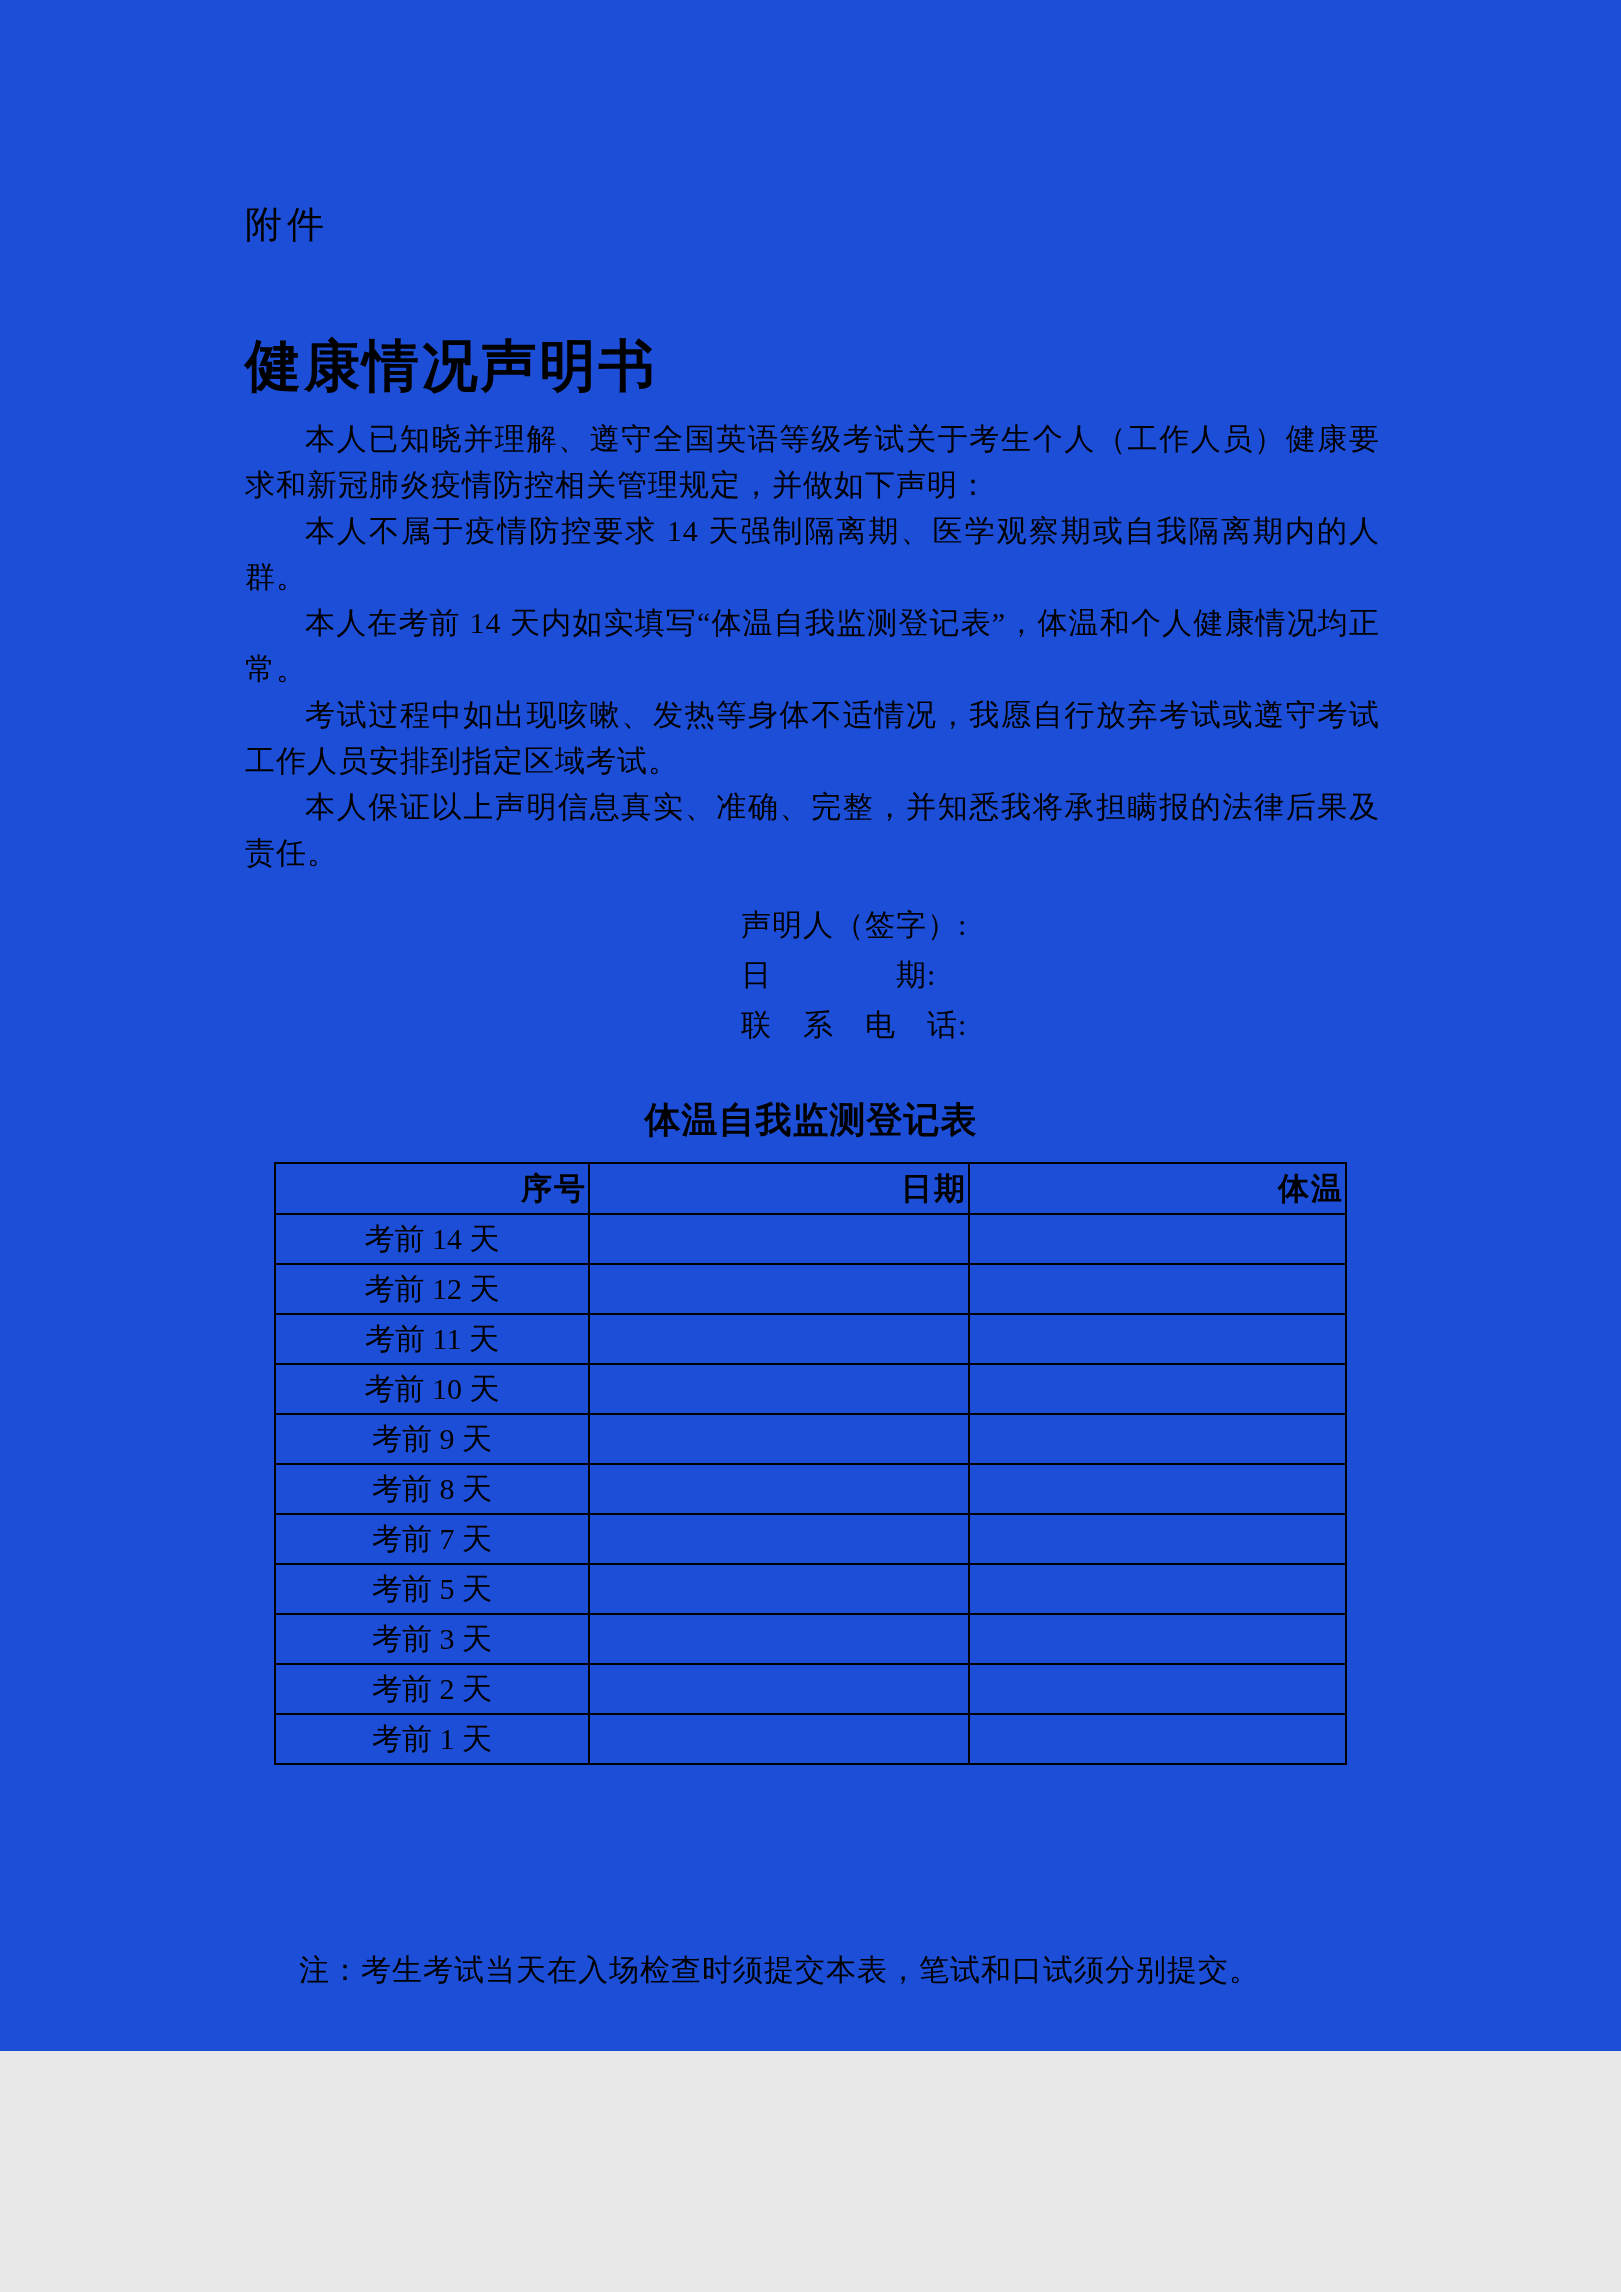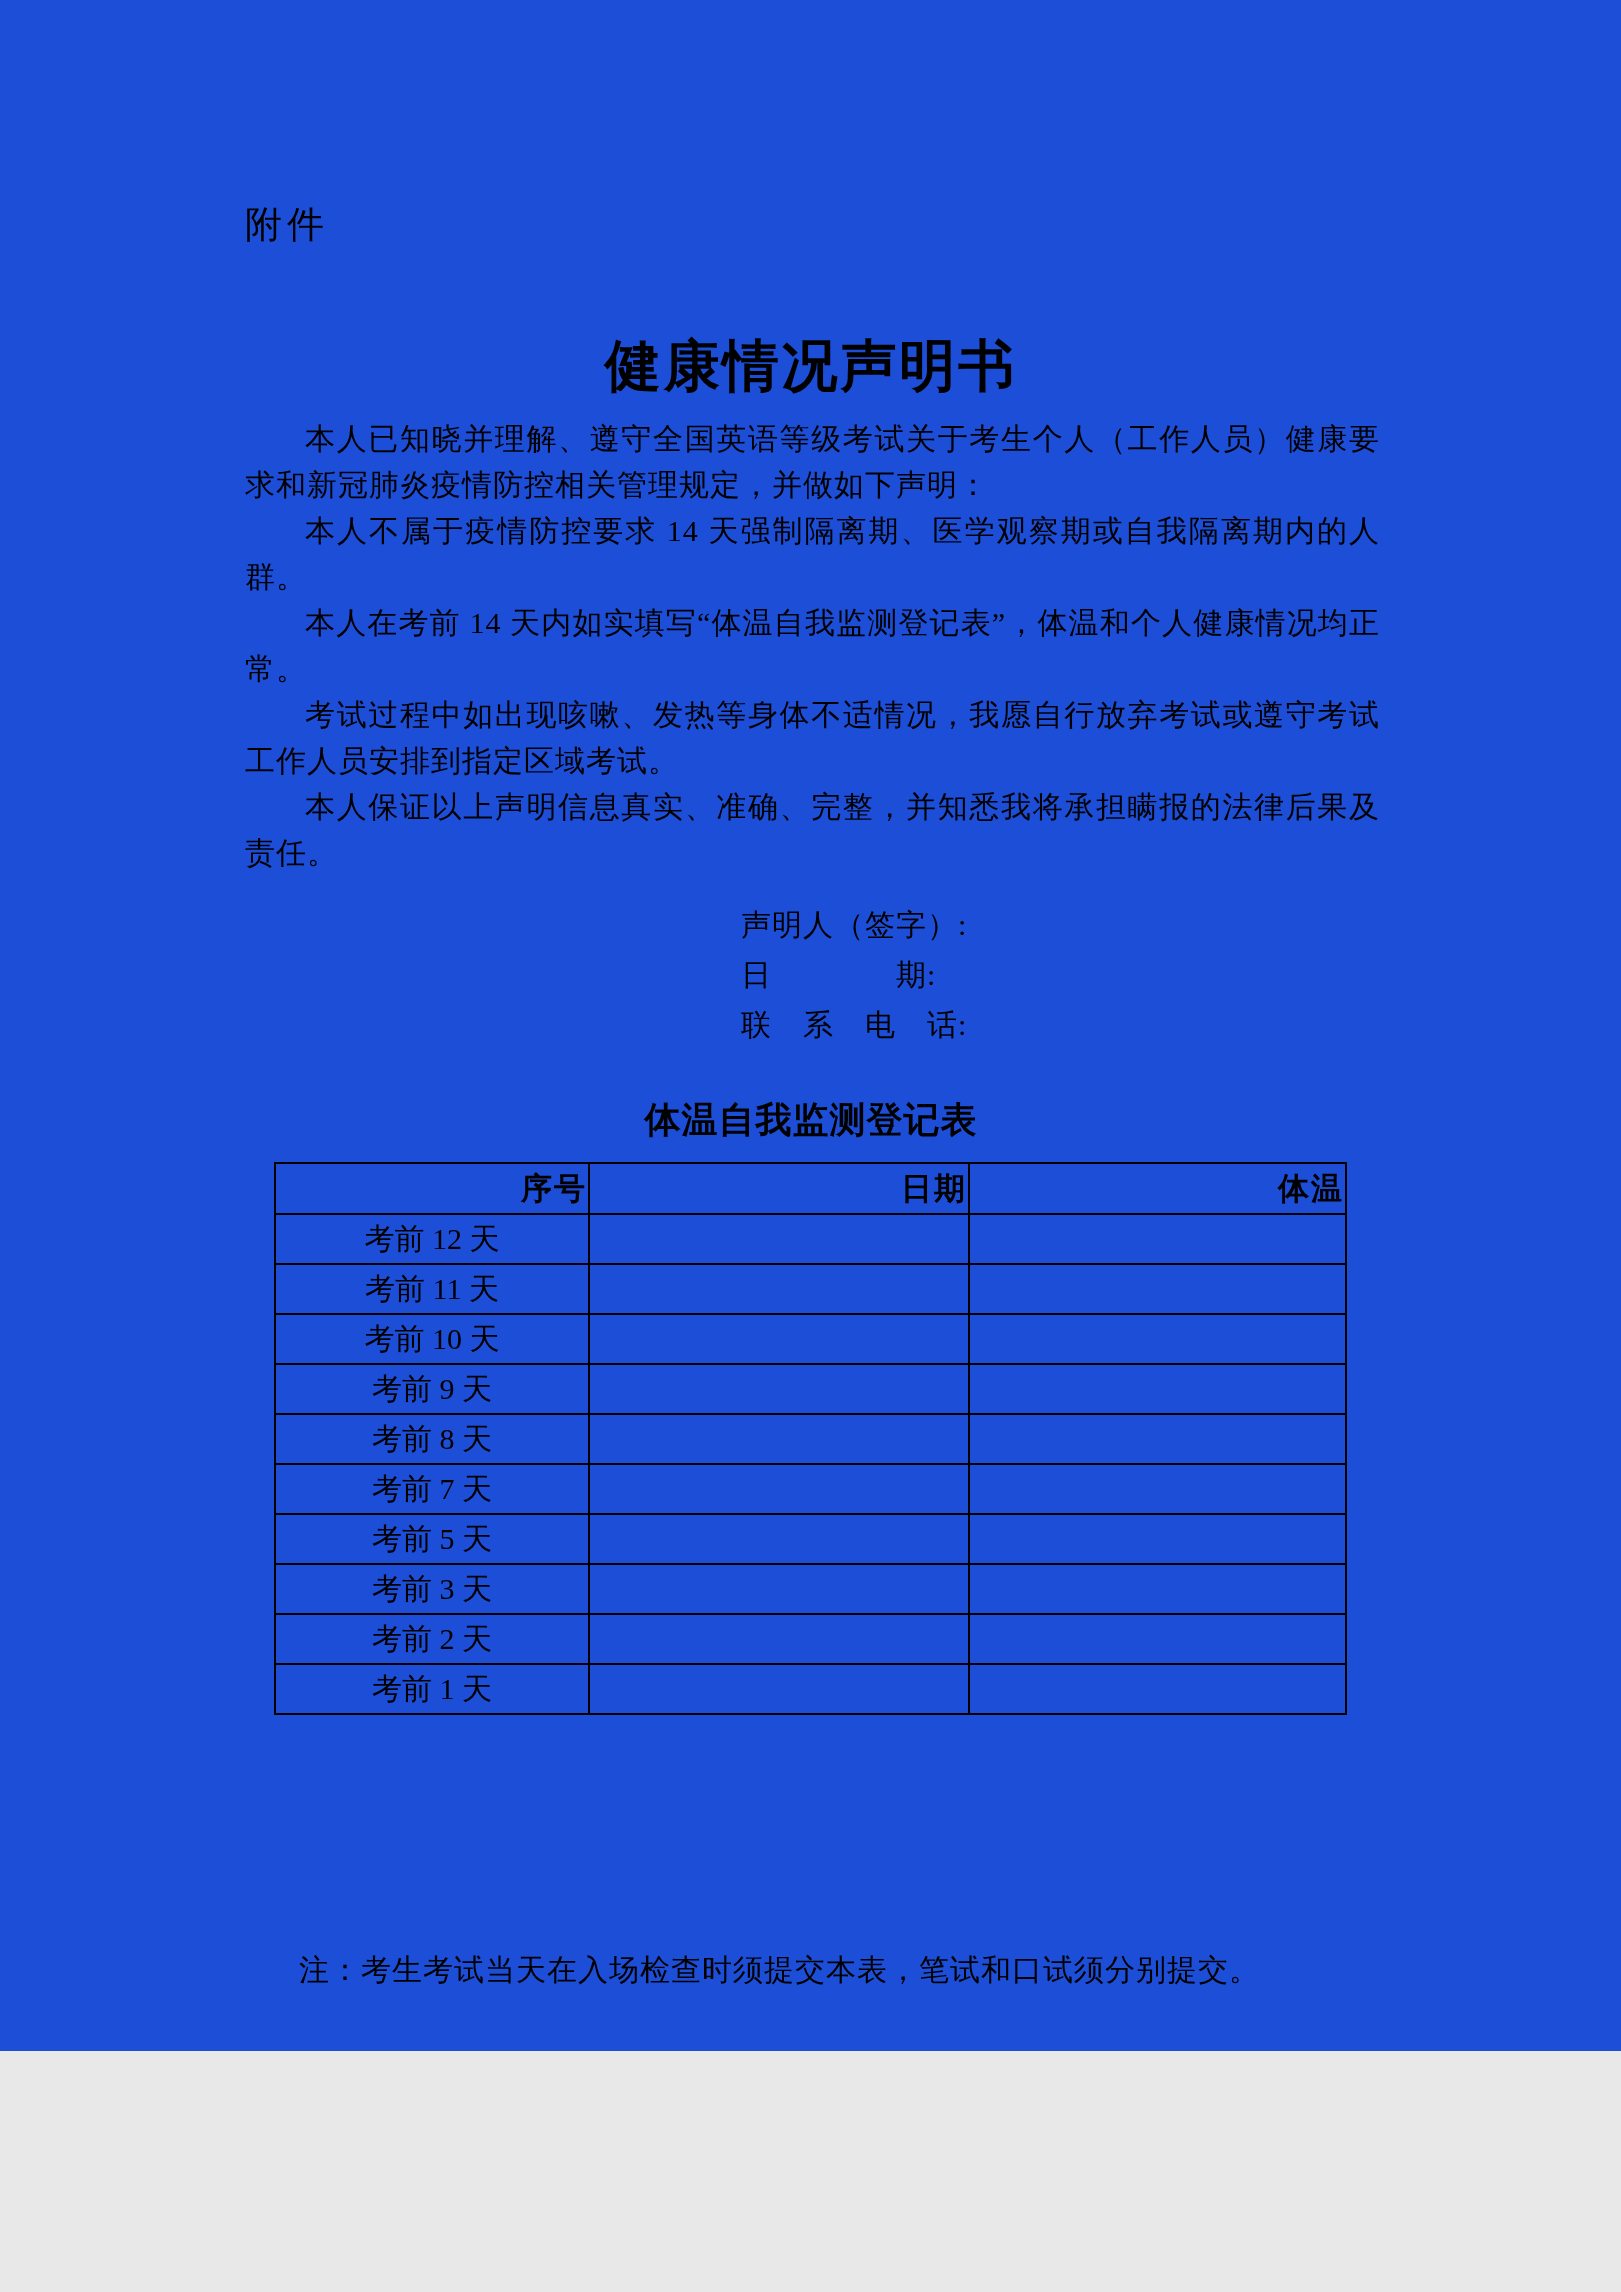--- a/index.html
+++ b/index.html
@@ -19,21 +19,21 @@
     top: 200px;
     font-family: "Liberation Sans", sans-serif;
     font-size: 37px;
     letter-spacing: 4.9px;
   }
   .doc-title {
     position: absolute;
     left: 245px;
     top: 329px;
     width: 1132px;
-    text-align: center;
+    text-align: left;
     font-family: "Liberation Sans", sans-serif;
     font-weight: bold;
     font-size: 56px;
     letter-spacing: 2.9px;
   }
   .body-text {
     position: absolute;
     left: 245px;
     top: 416px;
     width: 1135px;
@@ -147,20 +147,25 @@
       </colgroup>
     <thead>
       <tr>
         <th>序号</th>
         <th>日期</th>
         <th>体温</th>
       </tr>
     </thead>
     <tbody>
       <tr>
+        <td>考前 14 天</td>
+        <td></td>
+        <td></td>
+      </tr>
+      <tr>
         <td>考前 12 天</td>
         <td></td>
         <td></td>
       </tr>
       <tr>
         <td>考前 11 天</td>
         <td></td>
         <td></td>
       </tr>
       <tr>

